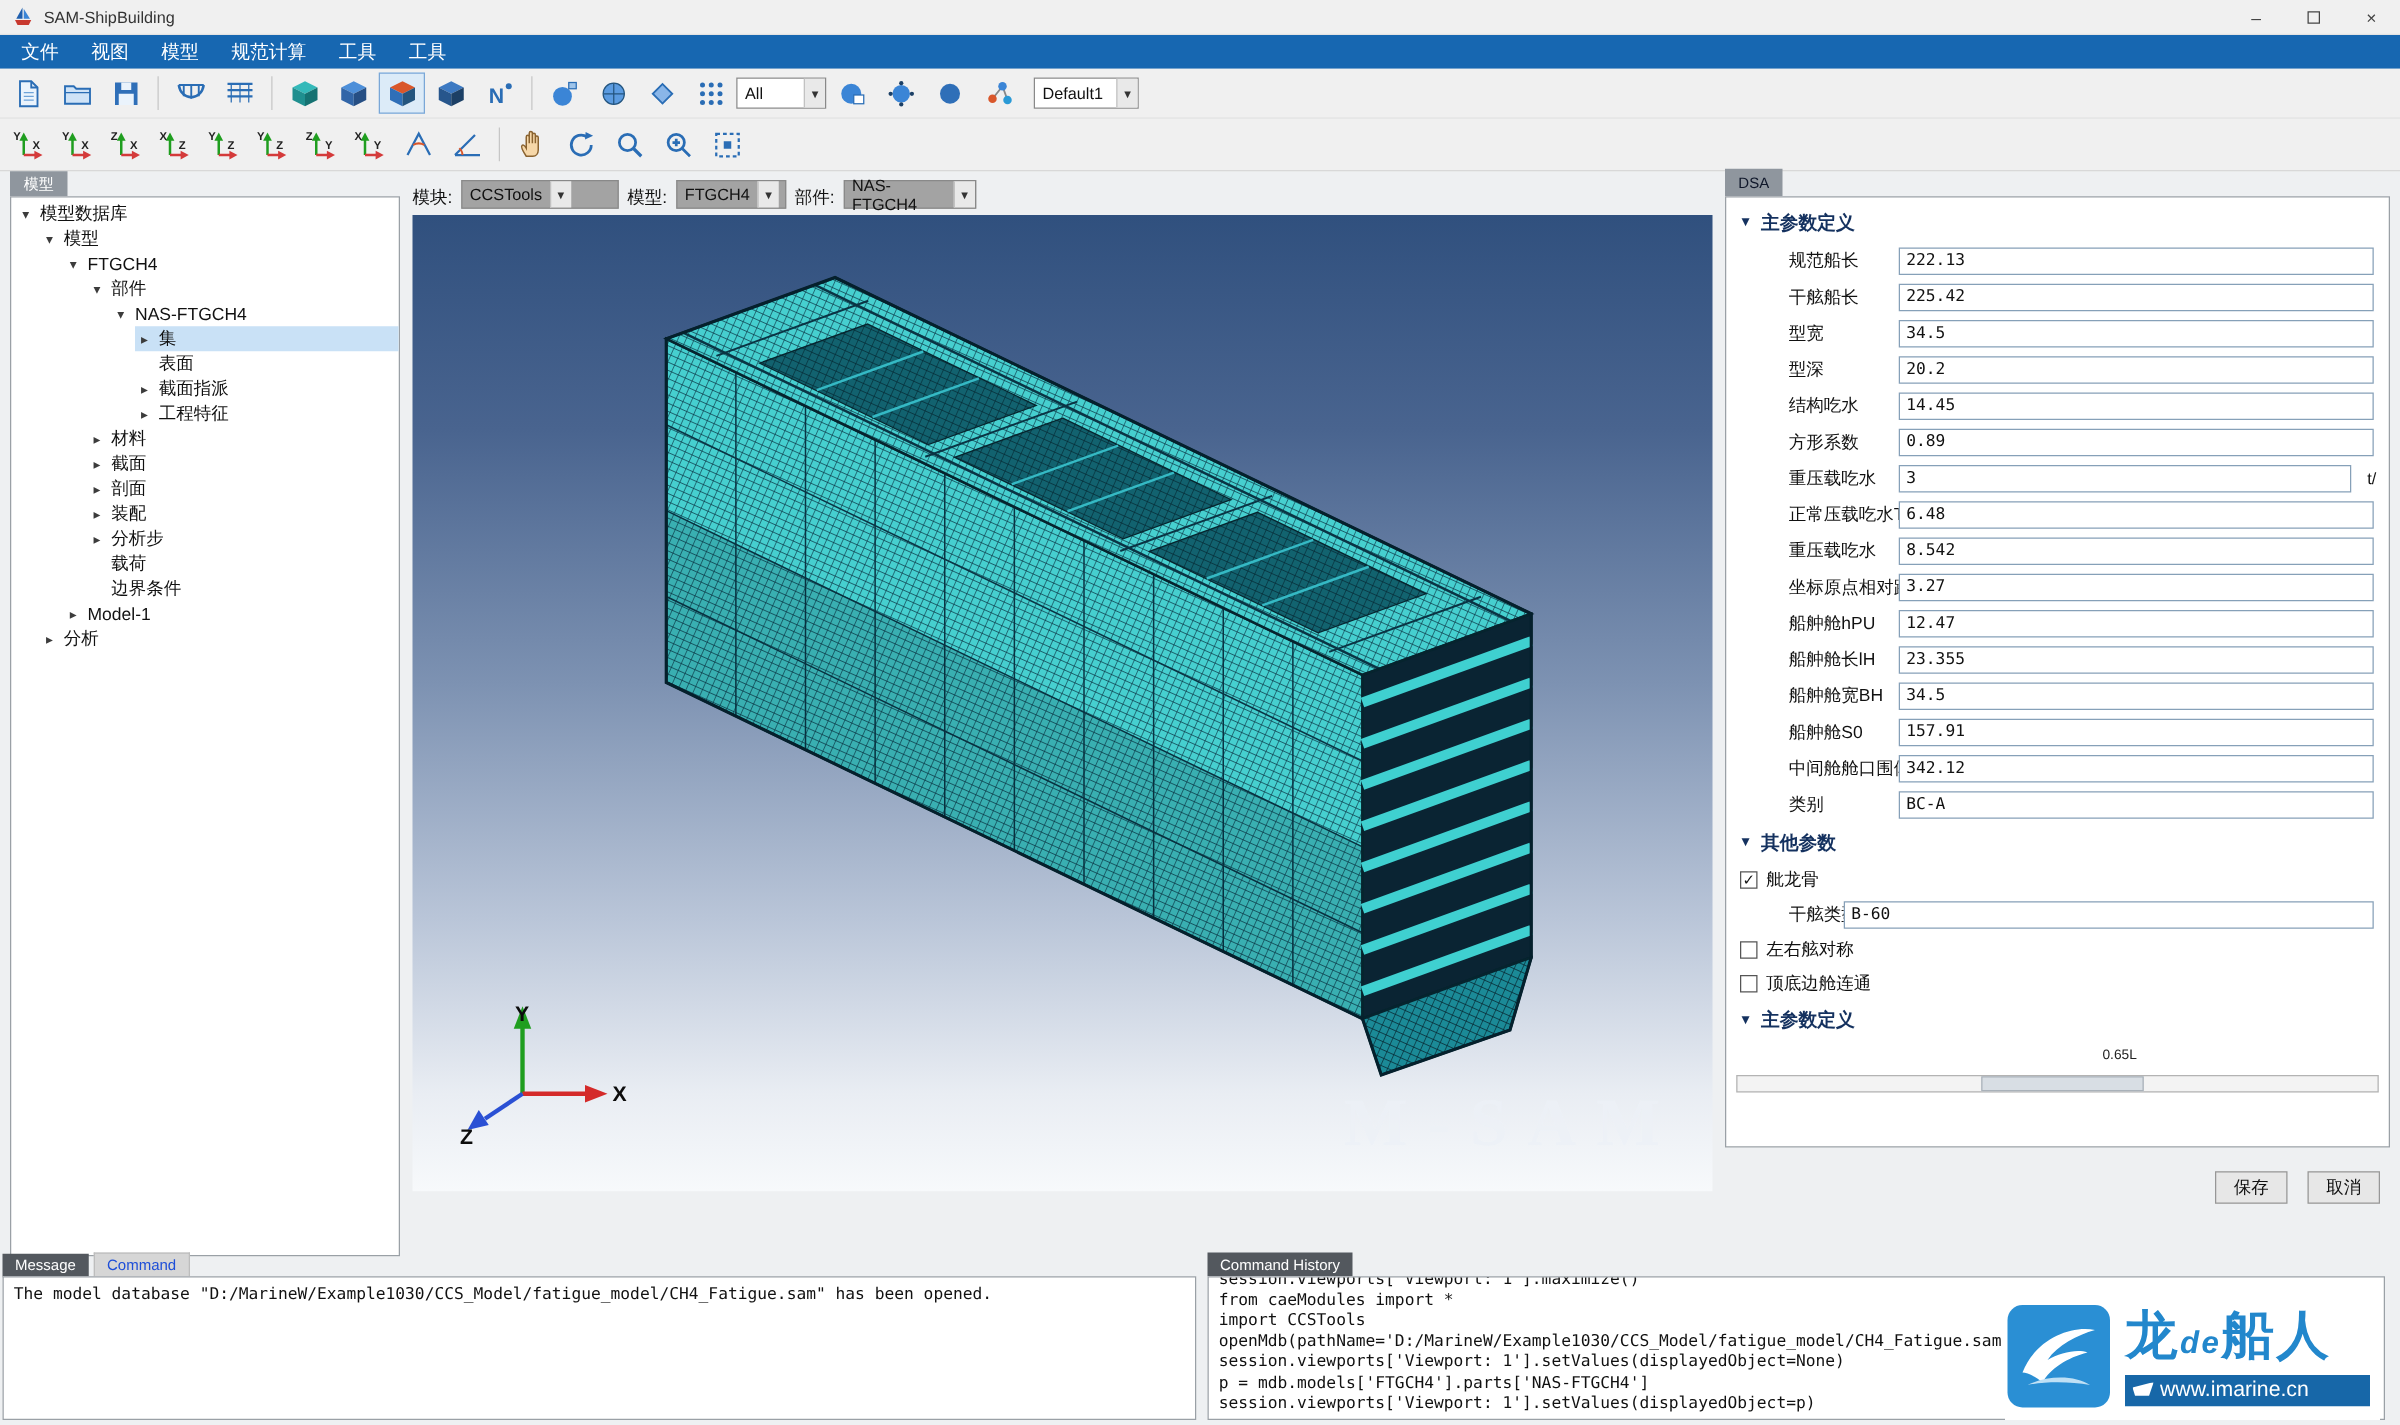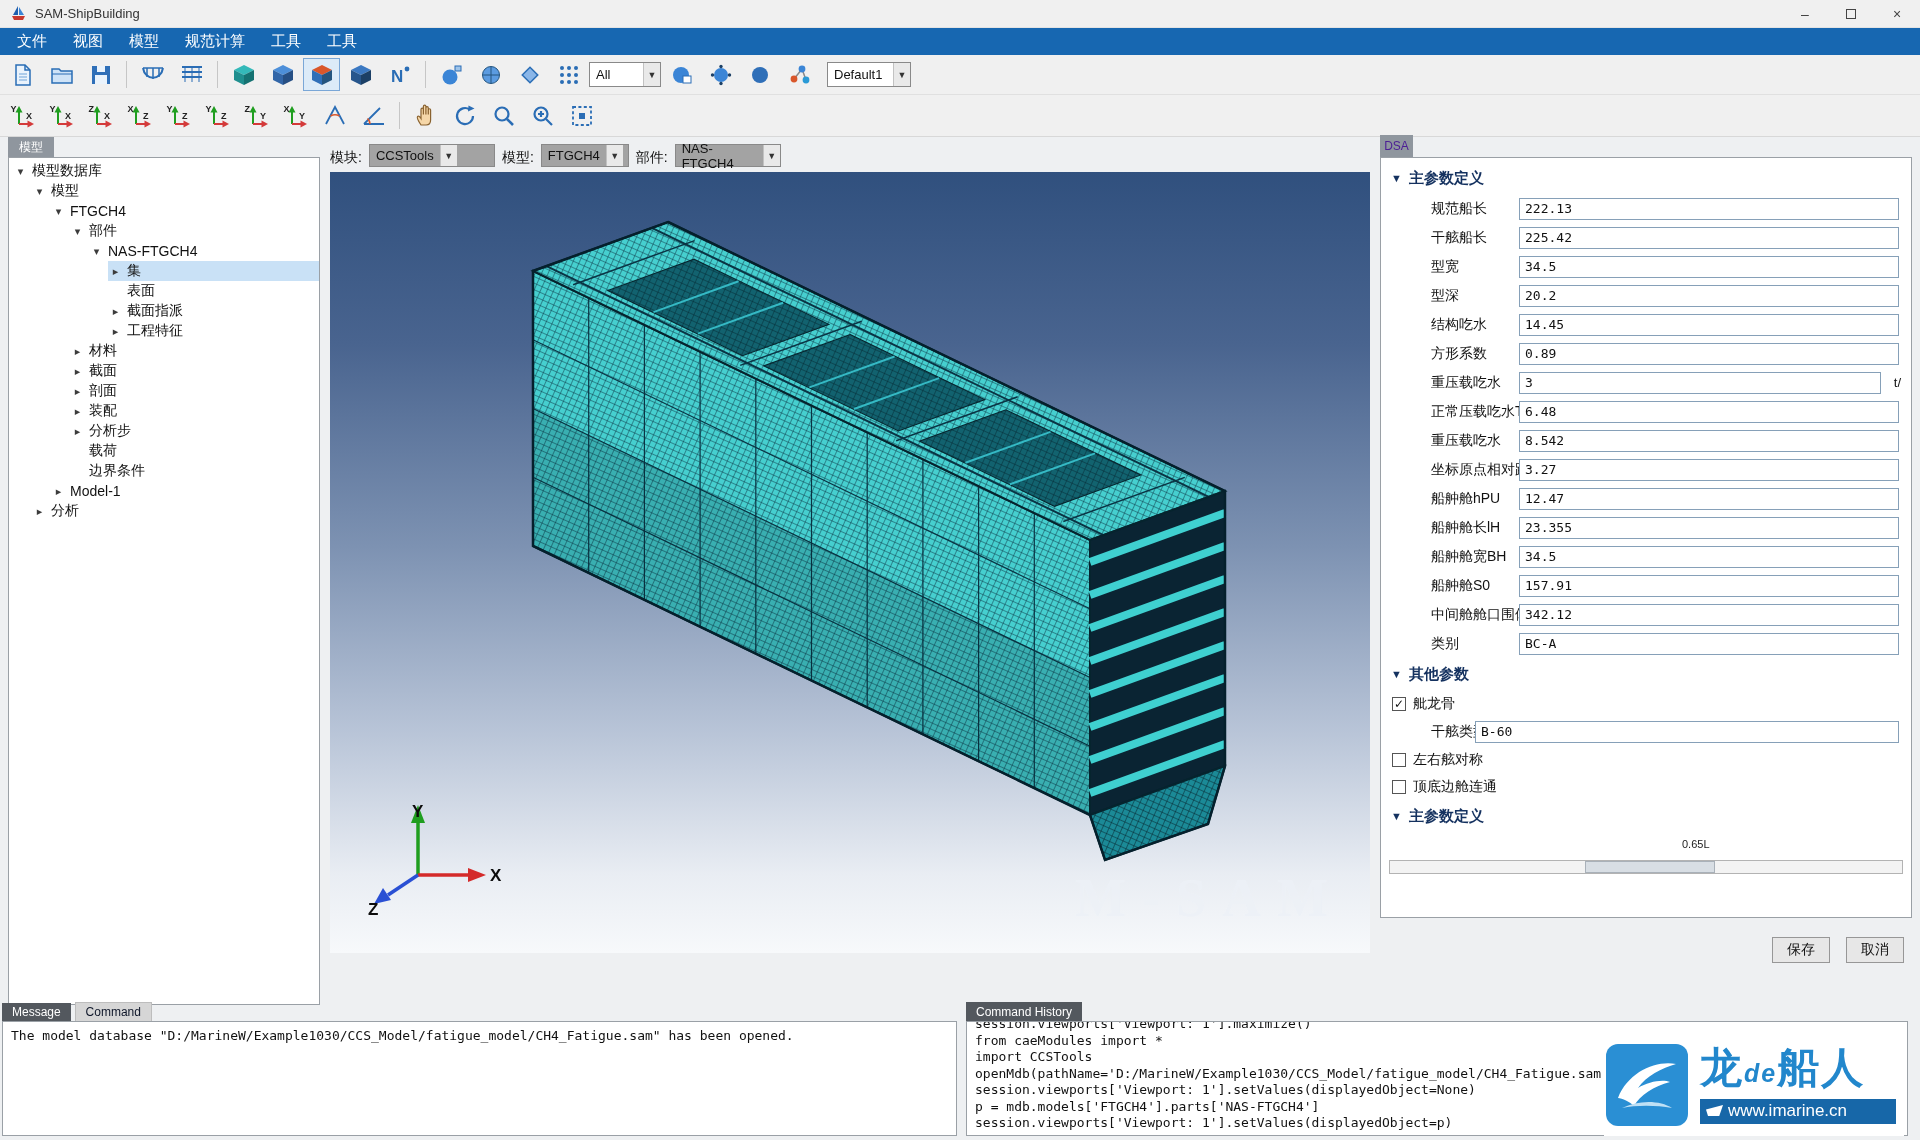--- a/index.html
+++ b/index.html
@@ -48,21 +48,21 @@
 
   
   #viewport{position:absolute;left:330px;top:172px;width:1040px;height:781px;overflow:hidden;
     background:linear-gradient(180deg,#30507e 0%,#49648f 22%,#7d92b2 48%,#b9c5d8 72%,#e9edf3 90%,#f7f9fb 100%);}
   #model-svg{position:absolute;left:0;top:0;}
   #triad{position:absolute;left:36px;bottom:26px;}
   #vp-watermark{position:absolute;right:26px;bottom:24px;font-family:"Liberation Serif","DejaVu Serif",serif;font-weight:bold;font-size:54px;letter-spacing:16px;color:#edf1f7;opacity:.95;}
 
   
   #right-panel{position:absolute;left:1378px;top:135px;width:536px;height:870px;}
-  #dsa-tab{position:absolute;left:2px;top:0;width:33px;height:22px;background:#8f969e;color:#4c1d95;font-size:12px;display:flex;align-items:center;justify-content:center;}
+  #dsa-tab{position:absolute;left:2px;top:0;width:46px;height:22px;background:#8f969e;color:#0f172a;font-size:12px;display:flex;align-items:center;justify-content:center;}
   #prop-box{position:absolute;left:2px;top:22px;right:2px;height:761px;background:#fff;border:1px solid #9aa0a6;padding:4px 8px 0 8px;overflow:hidden;}
   .section-header{height:32px;display:flex;align-items:center;color:#14315f;font-weight:bold;font-size:15px;gap:7px;padding-left:2px;}
   .tri{font-size:11px;color:#14315f;}
   .param-row{height:29px;position:relative;display:flex;align-items:center;}
   .param-label{font-size:14px;padding-left:2px;white-space:nowrap;margin-left:40px;}
   .param-input{position:absolute;left:130px;right:4px;height:22px;border:1px solid #86a0b8;background:#fff;font-size:13px;display:flex;align-items:center;padding-left:5px;font-family:"DejaVu Sans Mono","Liberation Mono",monospace;}
   .param-row.with-unit .param-input{right:22px;}
   .unit{position:absolute;right:2px;font-size:13px;}
   .check-row{height:27px;display:flex;align-items:center;gap:7px;padding-left:3px;}
   .checkbox{width:14px;height:14px;border:1px solid #555;background:#fff;display:flex;align-items:center;justify-content:center;font-size:12px;line-height:1;flex:none;}
@@ -71,21 +71,21 @@
   .tick-area{height:20px;position:relative;font-size:11px;color:#222;margin-top:6px;}
   #tick-label{position:absolute;left:57%;}
   #param-slider{height:14px;border:1px solid #b3b3b3;background:#f3f3f3;position:relative;margin-top:2px;}
   #slider-thumb{position:absolute;left:38%;width:130px;top:0;bottom:0;background:#d8dee4;border:1px solid #a9b1b9;}
   #panel-buttons{position:absolute;right:10px;top:802px;display:flex;gap:16px;}
   .dlg-btn{width:58px;height:26px;background:#e7e7e7;border:1px solid #979797;display:flex;align-items:center;justify-content:center;font-size:14px;}
 
   
   .bottom-tab{height:19px;display:inline-flex;align-items:center;justify-content:center;font-size:12px;padding:0 10px;}
   .bottom-tab.active{background:#53585e;color:#fff;}
-  .bottom-tab.inactive{background:#d6d6d6;color:#0f172a;border:1px solid #bdbdbd;border-bottom:none;}
+  .bottom-tab.inactive{background:#d6d6d6;color:#1d4ed8;border:1px solid #bdbdbd;border-bottom:none;}
   #message-panel{position:absolute;left:2px;top:1002px;width:955px;height:136px;}
   #message-box{position:absolute;left:0;top:19px;right:0;bottom:2px;background:#fff;border:1px solid #9aa0a6;padding:6px 8px;font-family:"DejaVu Sans Mono","Liberation Mono",monospace;font-size:13px;}
   #history-panel{position:absolute;left:966px;top:1002px;width:946px;height:136px;}
   #history-box{position:absolute;left:0;top:19px;right:4px;bottom:2px;background:#fff;border:1px solid #9aa0a6;padding:2px 8px;font-family:"DejaVu Sans Mono","Liberation Mono",monospace;font-size:13px;line-height:16.5px;overflow:hidden;}
   #history-lines{margin-top:-8px;}
   .hist-line{white-space:nowrap;}
 
   
   #site-logo{position:absolute;right:16px;bottom:4px;width:300px;height:102px;display:flex;align-items:center;gap:10px;background:#fff;z-index:10;}
   #logo-texts{display:flex;flex-direction:column;gap:4px;}

